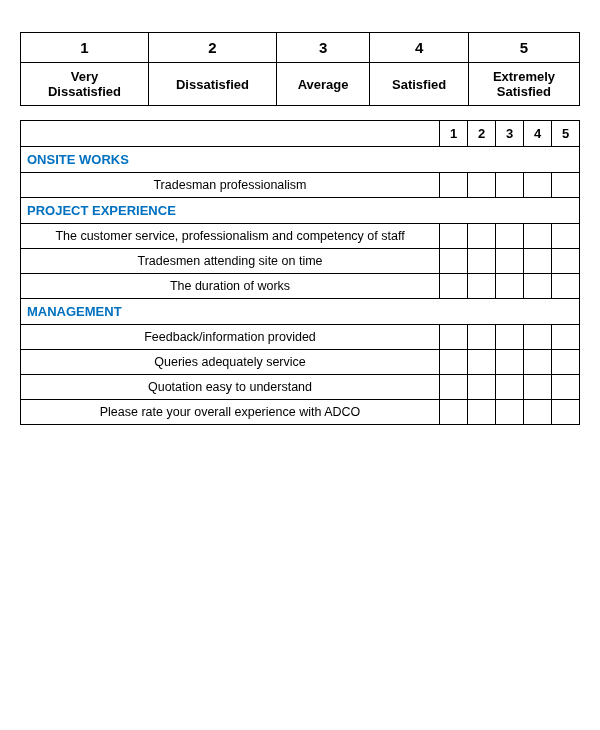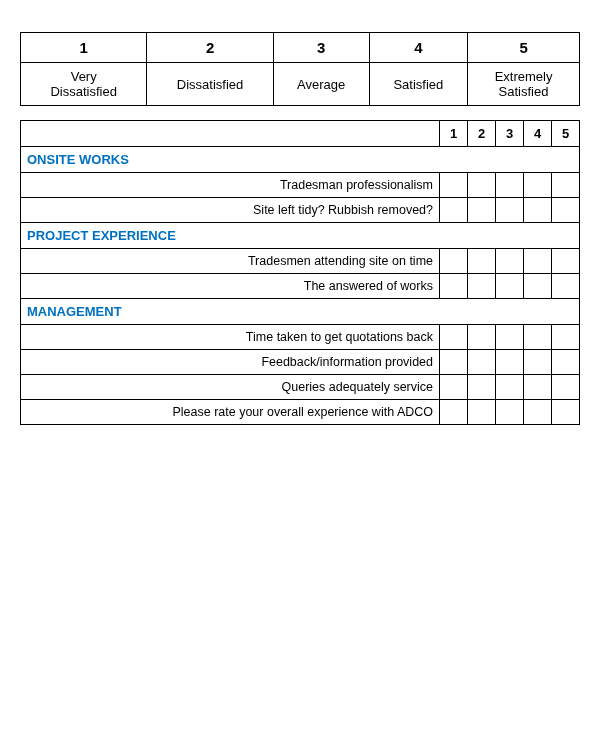--- a/index.html
+++ b/index.html
@@ -40,21 +40,21 @@
       width: 100%;
       border-collapse: collapse;
       margin-bottom: 14px;
       border: 1px solid #000;
     }
     .scale-table td {
       border: 1px solid #000;
       text-align: center;
       padding: 6px 4px;
       font-size: 13px;
-      font-weight: normal;
+      font-weight: bold;
     }
     .scale-table tr:first-child td {
       font-weight: bold;
       font-size: 14px;
     }
     
     .survey-table {
       width: 100%;
       border-collapse: collapse;
       border: 1px solid #000;
@@ -77,21 +77,21 @@
     .survey-table .section-row td {
       color: #0070c0;
       font-weight: bold;
       font-size: 13px;
       background: #fff;
     }
     .survey-table .item-row td {
       background: #fff;
     }
     .survey-table .item-row td:first-child {
-      text-align: right;
+      text-align: center;
     }
     .survey-table .item-row td.rating-cell {
       text-align: center;
       width: 28px;
     }
   </style>
 </head>
 <body>
 
 <div class="page-container">
@@ -134,68 +134,68 @@
           <td colspan="6">ONSITE WORKS</td>
         </tr>
         <tr class="item-row">
           <td>Tradesman professionalism</td>
           <td class="rating-cell"></td>
           <td class="rating-cell"></td>
           <td class="rating-cell"></td>
           <td class="rating-cell"></td>
           <td class="rating-cell"></td>
         </tr>
-        <tr class="item-row">
-          <td>Site left tidy? Rubbish removed?</td>
-          <td class="rating-cell"></td>
-          <td class="rating-cell"></td>
-          <td class="rating-cell"></td>
-          <td class="rating-cell"></td>
-          <td class="rating-cell"></td>
-        </tr>
         <tr class="section-row">
           <td colspan="6">PROJECT EXPERIENCE</td>
         </tr>
         <tr class="item-row">
+          <td>The customer service, professionalism and competency of staff</td>
+          <td class="rating-cell"></td>
+          <td class="rating-cell"></td>
+          <td class="rating-cell"></td>
+          <td class="rating-cell"></td>
+          <td class="rating-cell"></td>
+        </tr>
+        <tr class="item-row">
           <td>Tradesmen attending site on time</td>
           <td class="rating-cell"></td>
           <td class="rating-cell"></td>
           <td class="rating-cell"></td>
           <td class="rating-cell"></td>
           <td class="rating-cell"></td>
         </tr>
         <tr class="item-row">
-          <td>The answered of works</td>
+          <td>The duration of works</td>
           <td class="rating-cell"></td>
           <td class="rating-cell"></td>
           <td class="rating-cell"></td>
           <td class="rating-cell"></td>
           <td class="rating-cell"></td>
         </tr>
         <tr class="section-row">
           <td colspan="6">MANAGEMENT</td>
         </tr>
         <tr class="item-row">
-          <td>Time taken to get quotations back</td>
-          <td class="rating-cell"></td>
-          <td class="rating-cell"></td>
-          <td class="rating-cell"></td>
-          <td class="rating-cell"></td>
-          <td class="rating-cell"></td>
-        </tr>
-        <tr class="item-row">
           <td>Feedback/information provided</td>
           <td class="rating-cell"></td>
           <td class="rating-cell"></td>
           <td class="rating-cell"></td>
           <td class="rating-cell"></td>
           <td class="rating-cell"></td>
         </tr>
         <tr class="item-row">
           <td>Queries adequately service</td>
+          <td class="rating-cell"></td>
+          <td class="rating-cell"></td>
+          <td class="rating-cell"></td>
+          <td class="rating-cell"></td>
+          <td class="rating-cell"></td>
+        </tr>
+        <tr class="item-row">
+          <td>Quotation easy to understand</td>
           <td class="rating-cell"></td>
           <td class="rating-cell"></td>
           <td class="rating-cell"></td>
           <td class="rating-cell"></td>
           <td class="rating-cell"></td>
         </tr>
         <tr class="item-row">
           <td>Please rate your overall experience with ADCO</td>
           <td class="rating-cell"></td>
           <td class="rating-cell"></td>

